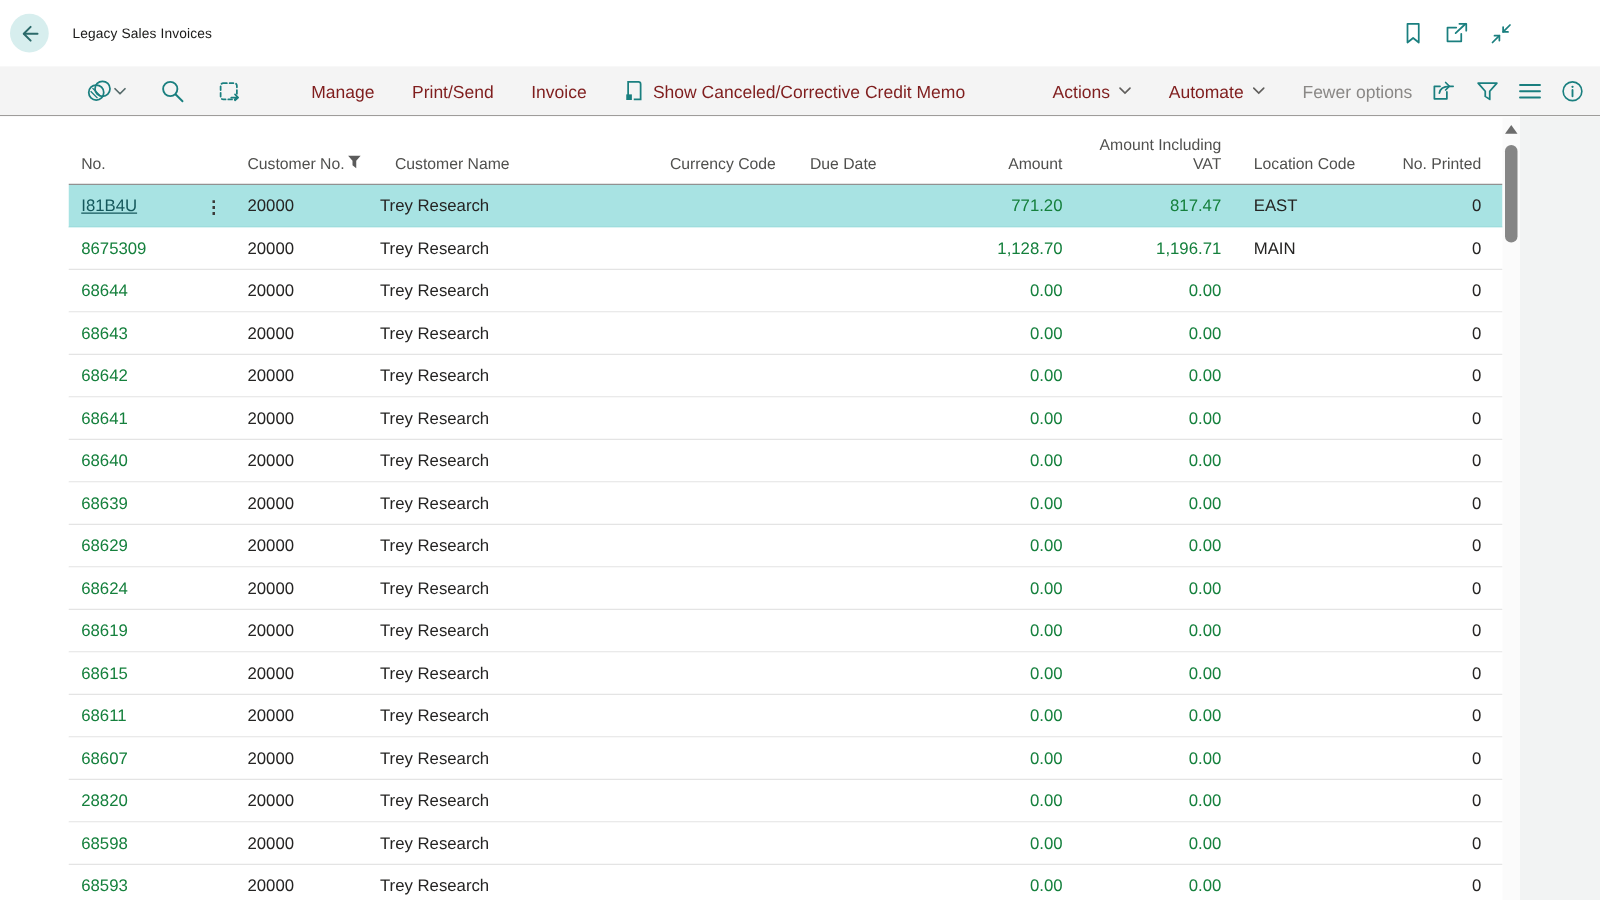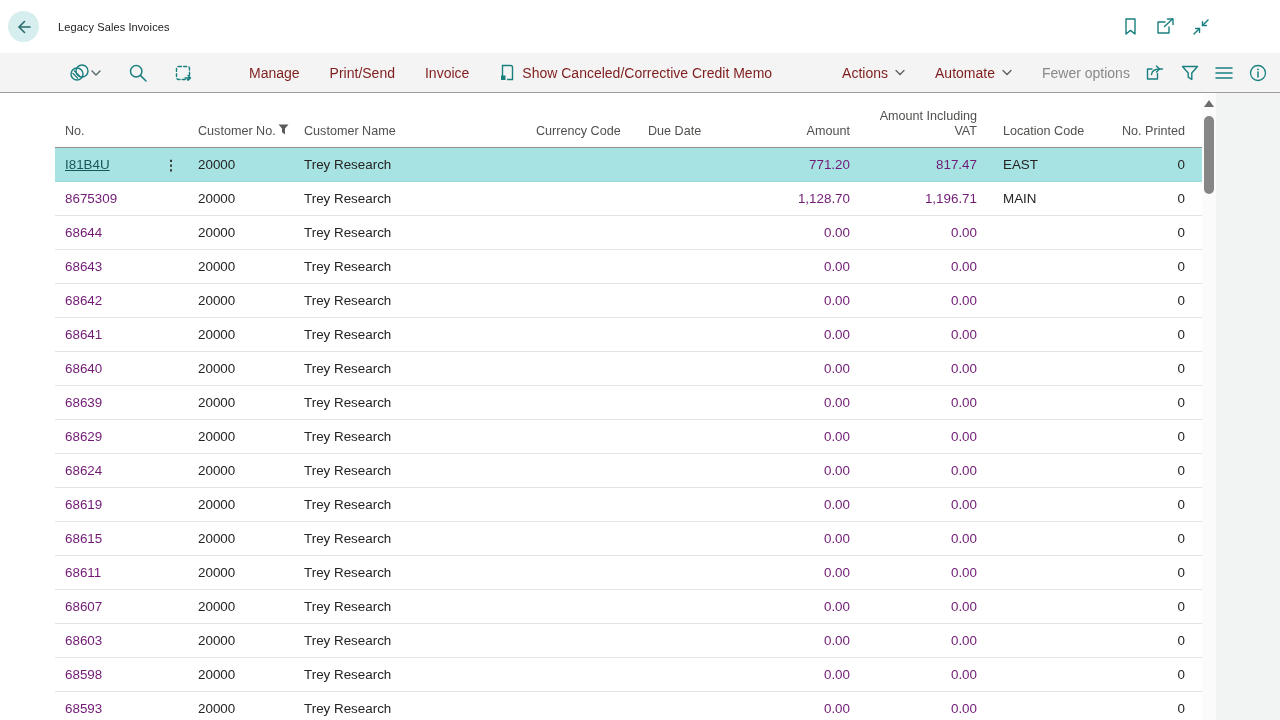--- a/index.html
+++ b/index.html
@@ -30,41 +30,41 @@
   .content { position:relative; height:627px; background:#fff; }
   .right-gutter { position:absolute; left:1216px; top:0; width:64px; height:100%; background:#f2f3f3; }
   .table-wrap { position:absolute; left:55px; top:0; width:1147px; }
 
   .grid { display:grid; grid-template-columns:135px 108px 230px 102px 100px 145px 127px 95px 105px; }
   .ghead { height:55px; border-bottom:1px solid #919191; align-items:end;
            font-size:12.6px; color:#50504e; }
   .ghead .hcell { padding-bottom:7px; line-height:1.25; }
   .h-no { padding-left:10px; }
   .h-custno { padding-left:8px; display:flex; align-items:flex-start; gap:2px; }
-  .h-custname { padding-left:6px; }
+  .h-custname { padding-left:6px;margin-left:12px; }
   .h-currency { padding-left:8px; }
   .h-duedate { padding-left:18px; }
   .h-right { text-align:right; padding-right:25px; }
   .h-location { padding-left:1px; }
   .h-printed { text-align:right; padding-right:17px; }
 
   .row { height:34px; border-bottom:1px solid #e4e4e4; align-items:center;
          font-size:13.4px; color:#252423; background:#fff; cursor:pointer; }
   .row.selected { background:#a8e3e3; border-bottom-color:#9adcdc; }
   .cell { overflow:hidden; white-space:nowrap; }
   .c-no { padding-left:10px; display:flex; align-items:center; justify-content:space-between; padding-right:12px; }
   .c-custno { padding-left:8px; }
   .c-custname { padding-left:6px; }
   .c-currency { padding-left:8px; }
   .c-duedate { padding-left:18px; }
   .c-amount, .c-amountvat { text-align:right; padding-right:25px; }
   .c-location { padding-left:1px; }
   .c-printed { text-align:right; padding-right:17px; }
 
-  .link { color:#701a75; text-decoration:none; cursor:pointer; }
+  .link { color:#15803d; text-decoration:none; cursor:pointer; }
   .row.selected .no-link { color:#14585c; text-decoration:underline; }
   .row .row-menu { visibility:hidden; color:#3b3a39; font-size:14px; letter-spacing:0; line-height:1;
                    cursor:pointer; font-weight:bold; }
   .row.selected .row-menu { visibility:visible; }
   .row.selected .c-custno .val, .row.selected .c-location .val { border-bottom:1px dashed #5a5a58; }
 
   
   .vscroll { position:absolute; left:1202px; top:1px; width:14px; height:626px; background:#fbfbfb; }
   .vscroll .up-arrow { position:absolute; top:6px; left:2px; width:0; height:0;
       border-left:5px solid transparent; border-right:5px solid transparent; border-bottom:7px solid #6d6d6d; cursor:pointer; }
@@ -427,21 +427,21 @@
     <div class="cell c-currency"></div>
     <div class="cell c-duedate"></div>
     <div class="cell c-amount"><a class="link">0.00</a></div>
     <div class="cell c-amountvat"><a class="link">0.00</a></div>
     <div class="cell c-location"><span class="val"></span></div>
     <div class="cell c-printed">0</div>
   </div>
 
   <div class="grid row">
     <div class="cell c-no">
-      <a class="link no-link">68603</a>
+      <a class="link no-link">28820</a>
       <span class="row-menu">⋮</span>
     </div>
     <div class="cell c-custno"><span class="val">20000</span></div>
     <div class="cell c-custname">Trey Research</div>
     <div class="cell c-currency"></div>
     <div class="cell c-duedate"></div>
     <div class="cell c-amount"><a class="link">0.00</a></div>
     <div class="cell c-amountvat"><a class="link">0.00</a></div>
     <div class="cell c-location"><span class="val"></span></div>
     <div class="cell c-printed">0</div>

